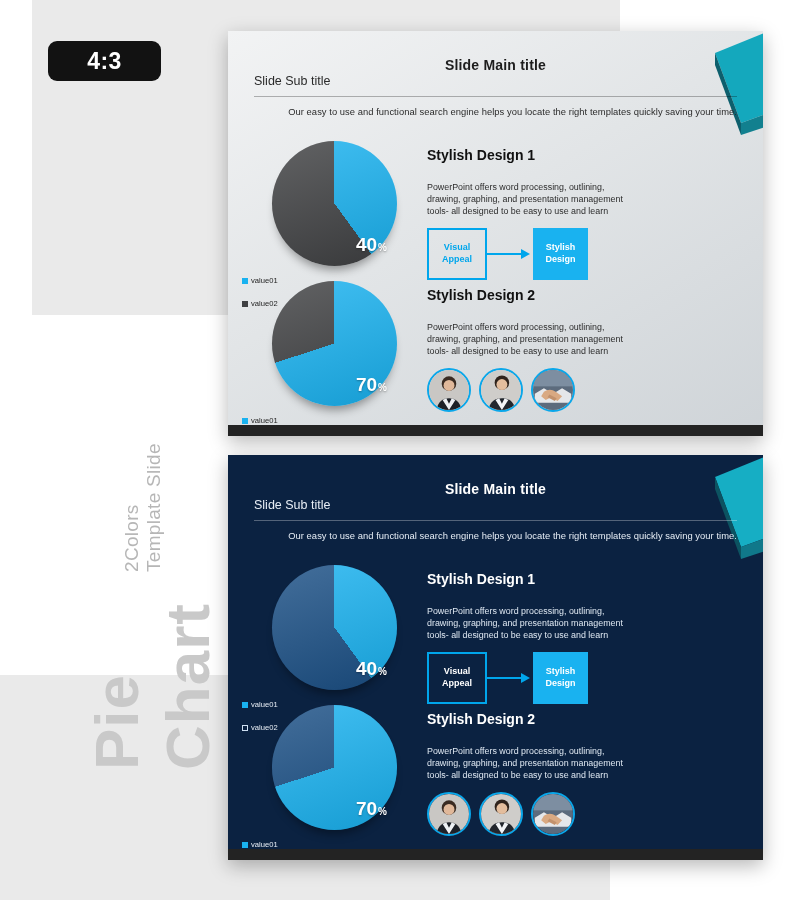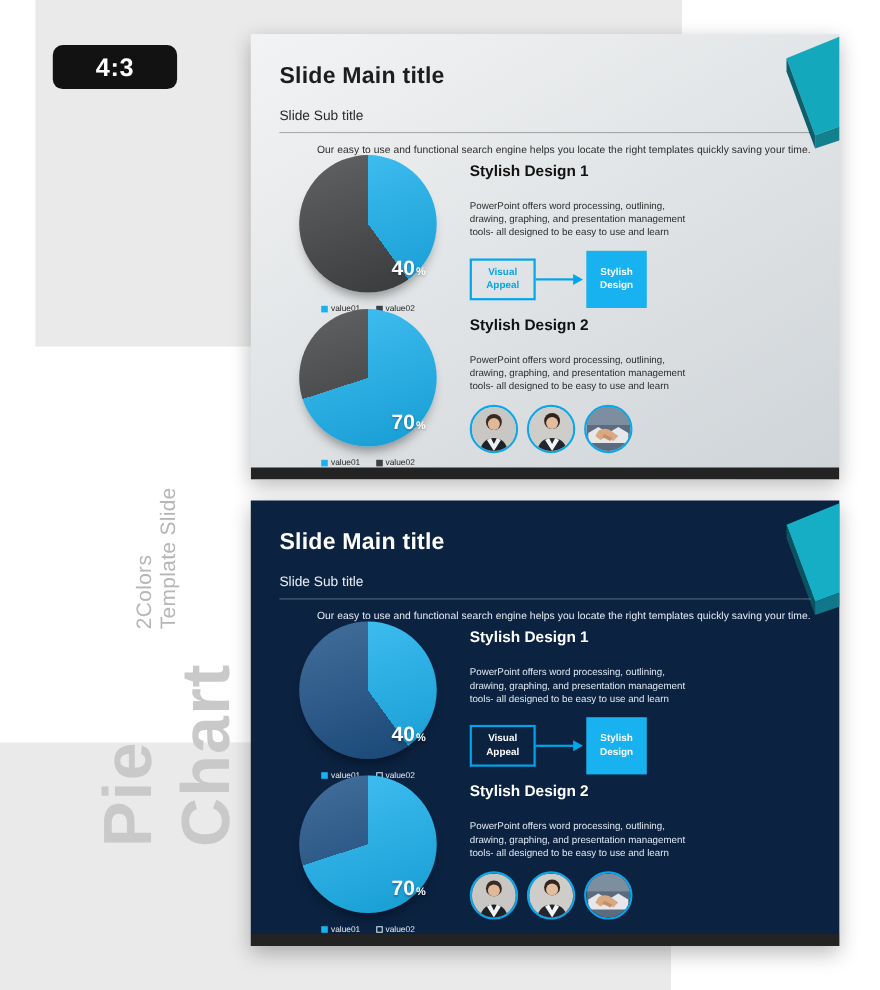--- a/index.html
+++ b/index.html
@@ -57,23 +57,23 @@
     position: absolute; left: 0; bottom: 0; width: 100%; height: 11px;
     background: #232323;
   }
   .slide.dark .slide-footer { background: #232323; }
 
   
   .ribbon { position: absolute; right: -38px; top: -8px; width: 130px; height: 115px; }
 
   
   .s-head { position: absolute; left: 26px; top: 26px; right: 26px; }
-  .s-title { font-size: 21px; font-weight: bold; color: #1d1d1d; letter-spacing: .2px; }
+  .s-title { font-size: 14px; font-weight: bold; color: #1d1d1d; letter-spacing: .2px; text-align: center; }
   .slide.dark .s-title { color: #ffffff; }
-  .s-sub { font-size: 12.5px; color: #2a2a2a; margin-top: 17px; }
+  .s-sub { font-size: 12.5px; color: #2a2a2a; margin-top: 1px; }
   .slide.dark .s-sub { color: #e8eef5; }
   .s-rule { margin-top: 8px; height: 1px; background: rgba(0,0,0,.28); }
   .slide.dark .s-rule { background: rgba(255,255,255,.3); }
   .s-lead { margin-top: 9px; font-size: 9.4px; color: #2b2b2b; letter-spacing: .05px; text-align: right; }
   .slide.dark .s-lead { color: #e6edf5; }
 
   
   .row { position: absolute; left: 14px; right: 22px; display: flex; }
   .row-1 { top: 106px; }
   .row-2 { top: 246px; }
@@ -93,36 +93,36 @@
   }
   .pie-pct {
     position: absolute; right: 10px; top: 50%; transform: translateY(-50%);
     color: #ffffff; font-weight: bold; font-size: 19px; z-index: 3;
     text-shadow: 0 1px 2px rgba(0,0,0,.3); white-space: nowrap; margin-top: 41px;
   }
   .pie-pct .unit { font-size: 10px; font-weight: bold; margin-left: 1px; }
 
   .legend {
     display: flex; justify-content: center; gap: 14px;
-    margin-top: 10px; font-size: 7.6px; color: #222;
+    margin-top: 10px; font-size: 7.6px; color: #222; flex-direction: column;
   }
   .slide.dark .legend { color: #e9eff6; }
   .lg-item { display: flex; align-items: center; gap: 3px; }
   .sw { width: 6px; height: 6px; display: inline-block; }
 
   
   .h-design { font-size: 14px; font-weight: bold; color: #111; }
   .slide.dark .h-design { color: #ffffff; }
   .p-design { margin-top: 19px; font-size: 8.9px; line-height: 1.33; color: #2c2c2c; max-width: 196px; }
   .slide.dark .p-design { color: #dfe8f2; }
 
   
   .flow { display: flex; align-items: center; margin-top: 10px; }
   .box-outline {
-    width: 60px; height: 38px; border: 2.5px solid #00a6ec;
+    width: 60px; height: 52px; border: 2.5px solid #00a6ec;
     display: flex; align-items: center; justify-content: center; text-align: center;
     font-size: 9px; font-weight: bold; line-height: 1.25; color: #00a6ec;
   }
   .slide.dark .box-outline { color: #ffffff; }
   .arrow { width: 46px; height: 10px; position: relative; }
   .arrow .shaft { position: absolute; left: 0; top: 4px; width: 36px; height: 2px; background: #00a6ec; }
   .arrow .head {
     position: absolute; left: 34px; top: 0; width: 0; height: 0;
     border-top: 5px solid transparent; border-bottom: 5px solid transparent;
     border-left: 9px solid #00a6ec;

